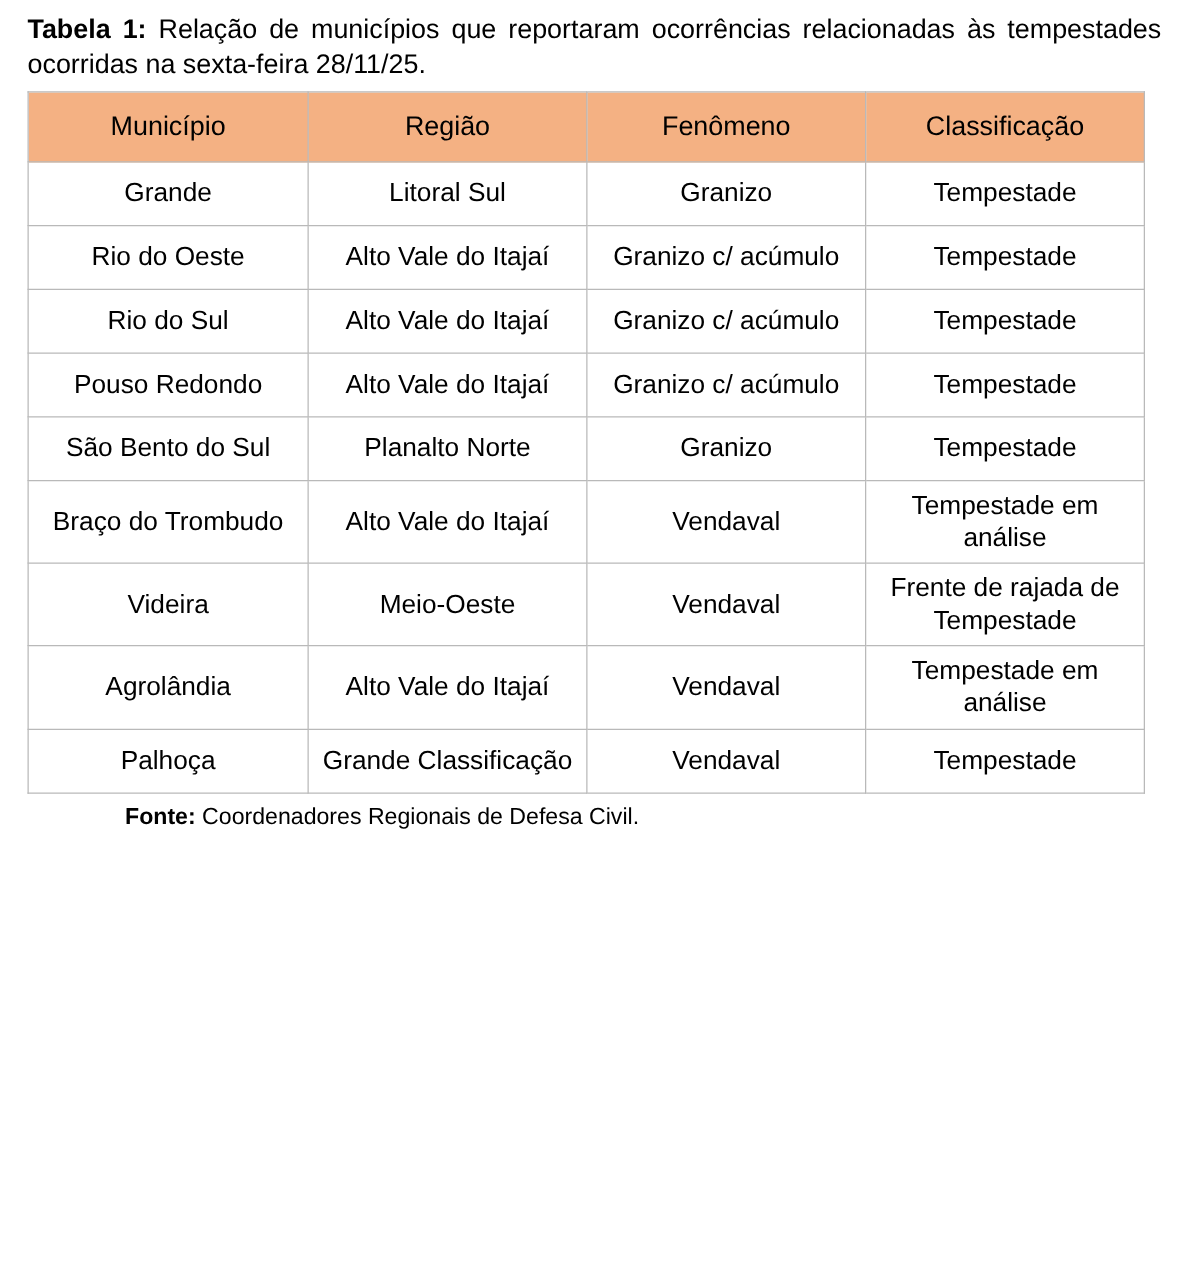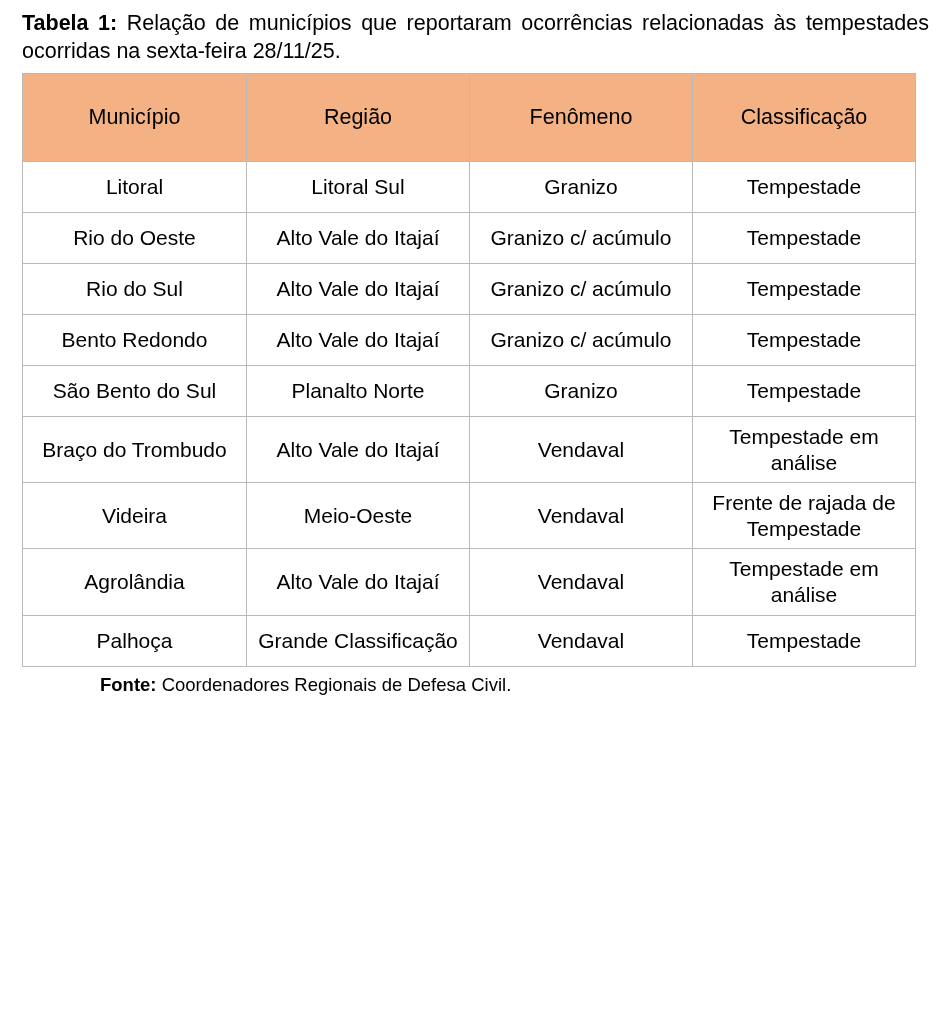--- a/index.html
+++ b/index.html
@@ -51,21 +51,21 @@
     font-size: 21px;
     line-height: 1.22;
     padding: 7px 6px;
     color: #000;
   }
   table.data thead th {
     background: #f4b183;
     font-weight: normal;
     font-size: 21.5px;
     height: 47px;
-    padding: 20px 6px;
+    padding: 4px 6px;
     border-color: #b9b9b9;
     margin-top: 20px;
   }
   table.data tbody tr { height: 51px; }
   .source {
     font-size: 18.5px;
     margin: 7px 0 0 0;
     padding-left: 68px;
     color: #000;
   }
@@ -91,39 +91,39 @@
     <thead>
       <tr>
         <th>Município</th>
         <th>Região</th>
         <th>Fenômeno</th>
         <th>Classificação</th>
       </tr>
     </thead>
     <tbody>
       <tr>
-        <td>Litoral</td>
+        <td>Grande</td>
         <td>Litoral Sul</td>
         <td>Granizo</td>
         <td>Tempestade</td>
       </tr>
       <tr>
         <td>Rio do Oeste</td>
         <td>Alto Vale do Itajaí</td>
         <td>Granizo c/ acúmulo</td>
         <td>Tempestade</td>
       </tr>
       <tr>
         <td>Rio do Sul</td>
         <td>Alto Vale do Itajaí</td>
         <td>Granizo c/ acúmulo</td>
         <td>Tempestade</td>
       </tr>
       <tr>
-        <td>Bento Redondo</td>
+        <td>Pouso Redondo</td>
         <td>Alto Vale do Itajaí</td>
         <td>Granizo c/ acúmulo</td>
         <td>Tempestade</td>
       </tr>
       <tr>
         <td>São Bento do Sul</td>
         <td>Planalto Norte</td>
         <td>Granizo</td>
         <td>Tempestade</td>
       </tr>

